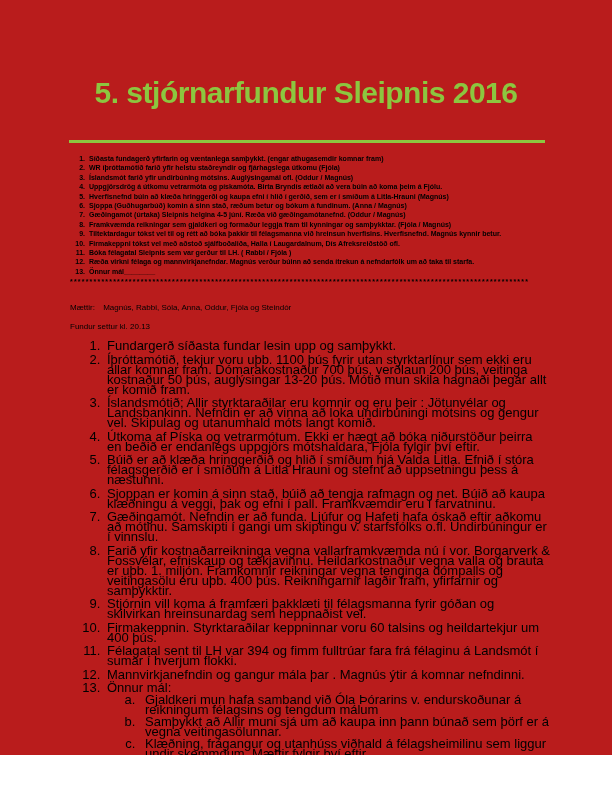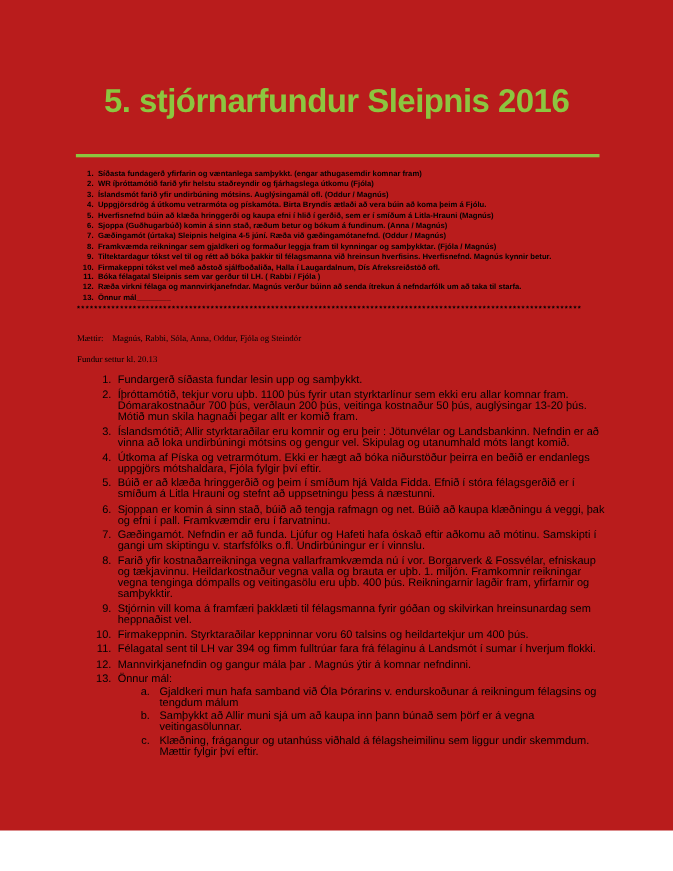--- a/index.html
+++ b/index.html
@@ -52,31 +52,30 @@
     letter-spacing:1.2px;
     white-space:nowrap;
     overflow:hidden;
     line-height:9px;
   }
 
   .attendance{
     margin:17px 64px 0 70px;
     font-size:8px;
     line-height:10px;
-    font-family:Liberation Serif, serif;
   }
   .attendance .row{margin-bottom:9px;}
   .attendance .label{margin-right:6px;}
 
   .minutes{
     margin:8px 62px 0 84px;
   }
   .minutes ol{
     margin:0;padding:0 0 0 20px;
-    font-size:10px;
+    font-size:13px;
     font-weight:normal;
     line-height:10px;
     list-style:decimal;
   }
   .minutes > ol > li{padding-left:3px;margin-bottom:3.5px;}
   .minutes ol.sub{
     list-style:lower-alpha;
     padding-left:32px;
     margin-top:2px;
   }
@@ -127,21 +126,21 @@
     </div>
     <div class="row">Fundur settur kl. 20.13</div>
   </div>
 
   <div class="minutes">
     <ol>
       <li>Fundargerð síðasta fundar lesin upp og samþykkt.</li>
       <li>Íþróttamótið,  tekjur voru uþb. 1100 þús fyrir utan styrktarlínur sem ekki eru allar komnar fram. Dómarakostnaður 700 þús, verðlaun 200 þús, veitinga kostnaður 50 þús, auglýsingar 13-20 þús.  Mótið mun skila hagnaði þegar allt er komið fram.</li>
       <li>Íslandsmótið; Allir styrktaraðilar eru komnir og eru þeir : Jötunvélar og Landsbankinn.  Nefndin er að vinna að loka undirbúningi mótsins og gengur vel. Skipulag og utanumhald móts langt komið.</li>
       <li>Útkoma af Píska og vetrarmótum. Ekki er hægt að bóka niðurstöður þeirra en beðið er endanlegs uppgjörs mótshaldara, Fjóla fylgir því eftir.</li>
-      <li>Búið er að klæða hringgerðið og þeim í smíðum hjá Valda Fidda.  Efnið í stóra félagsgerðið er í smíðum á Litla Hrauni og stefnt að uppsetningu þess á næstunni.</li>
+      <li>Búið er að klæða hringgerðið og hlið í smíðum hjá Valda Litla.  Efnið í stóra félagsgerðið er í smíðum á Litla Hrauni og stefnt að uppsetningu þess á næstunni.</li>
       <li>Sjoppan er komin á sinn stað, búið að tengja rafmagn og net. Búið að kaupa klæðningu á veggi, þak og efni í pall. Framkvæmdir eru í farvatninu.</li>
       <li>Gæðingamót. Nefndin er að funda. Ljúfur og Hafeti hafa óskað eftir aðkomu að mótinu. Samskipti í gangi um skiptingu v. starfsfólks o.fl.  Undirbúningur er í vinnslu.</li>
       <li>Farið yfir kostnaðarreikninga vegna vallarframkvæmda nú í vor. Borgarverk &amp; Fossvélar, efniskaup og tækjavinnu. Heildarkostnaður vegna valla og brauta er uþb. 1. miljón.  Framkomnir reikningar vegna tenginga dómpalls og veitingasölu eru uþb. 400 þús.  Reikningarnir lagðir fram, yfirfarnir og samþykktir.</li>
       <li>Stjórnin vill koma á framfæri þakklæti til félagsmanna fyrir góðan og skilvirkan hreinsunardag sem heppnaðist vel.</li>
       <li>Firmakeppnin. Styrktaraðilar keppninnar voru 60 talsins og heildartekjur um 400 þús.</li>
       <li>Félagatal sent til LH var 394 og fimm fulltrúar fara frá félaginu á Landsmót í sumar í hverjum flokki.</li>
       <li>Mannvirkjanefndin og gangur mála þar . Magnús ýtir á komnar nefndinni.</li>
       <li>
         <span>Önnur mál:</span>
         <ol class="sub">

